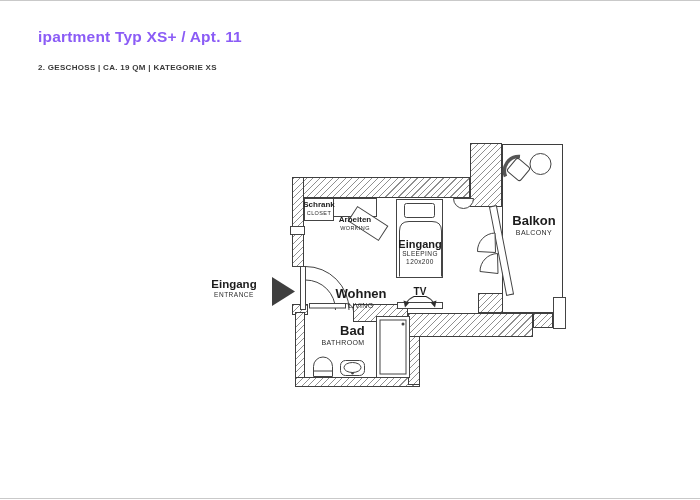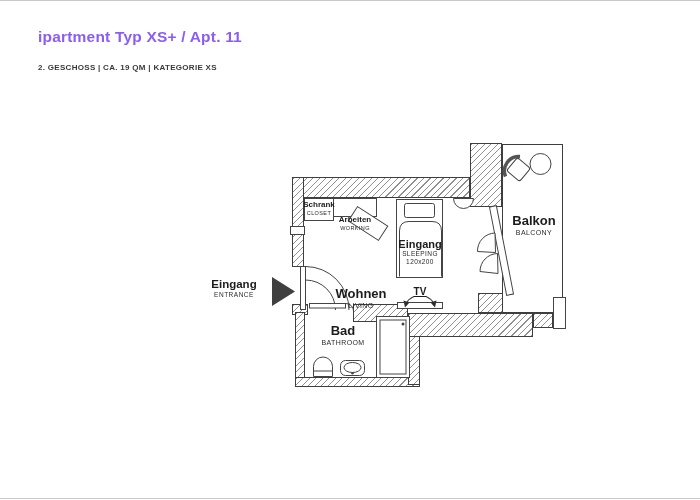--- a/index.html
+++ b/index.html
@@ -133,21 +133,21 @@
   <span class="main">Wohnen</span>
   <span class="sub">LIVING</span>
 </div>
 
 <div class="lbl lbl-md" style="left:420px;top:238px;">
   <span class="main">Eingang</span>
   <span class="sub">SLEEPING</span>
   <span class="sub">120x200</span>
 </div>
 
-<div class="lbl lbl-lg" style="left:343px;top:324px;">
+<div class="lbl lbl-lg" style="left:343px;top:324px;text-align:right;">
   <span class="main">Bad</span>
   <span class="sub">BATHROOM</span>
 </div>
 
 <div class="lbl lbl-lg" style="left:534px;top:214px;">
   <span class="main">Balkon</span>
   <span class="sub">BALCONY</span>
 </div>
 
 <div class="lbl lbl-sm" style="left:319px;top:201px;">

